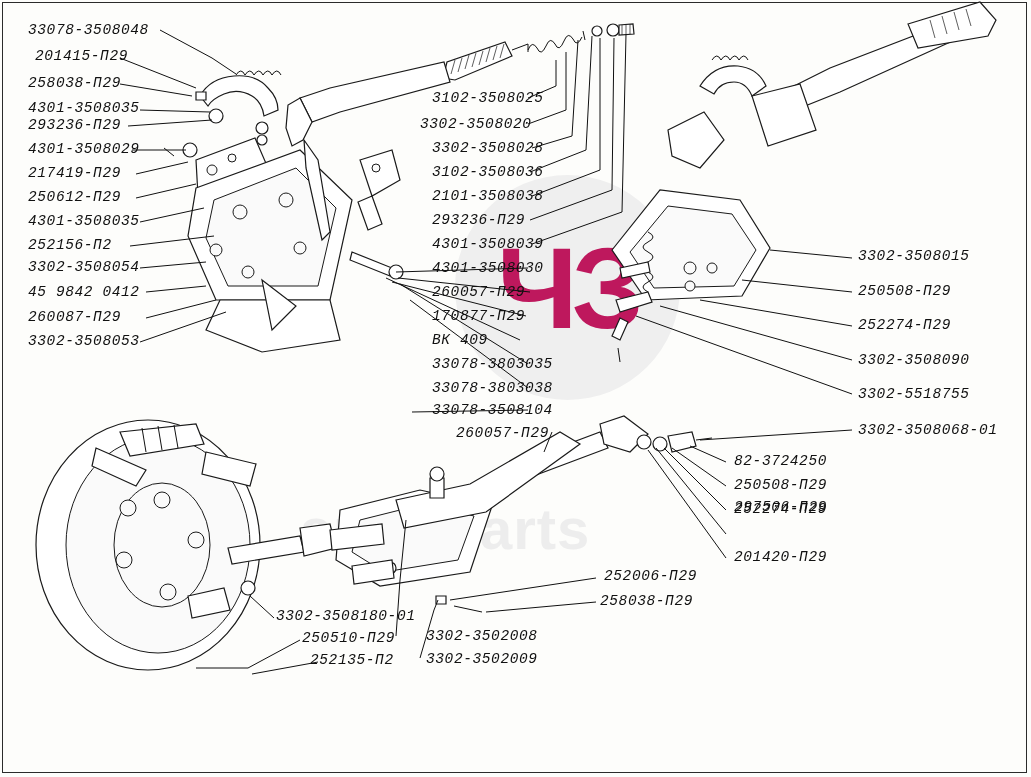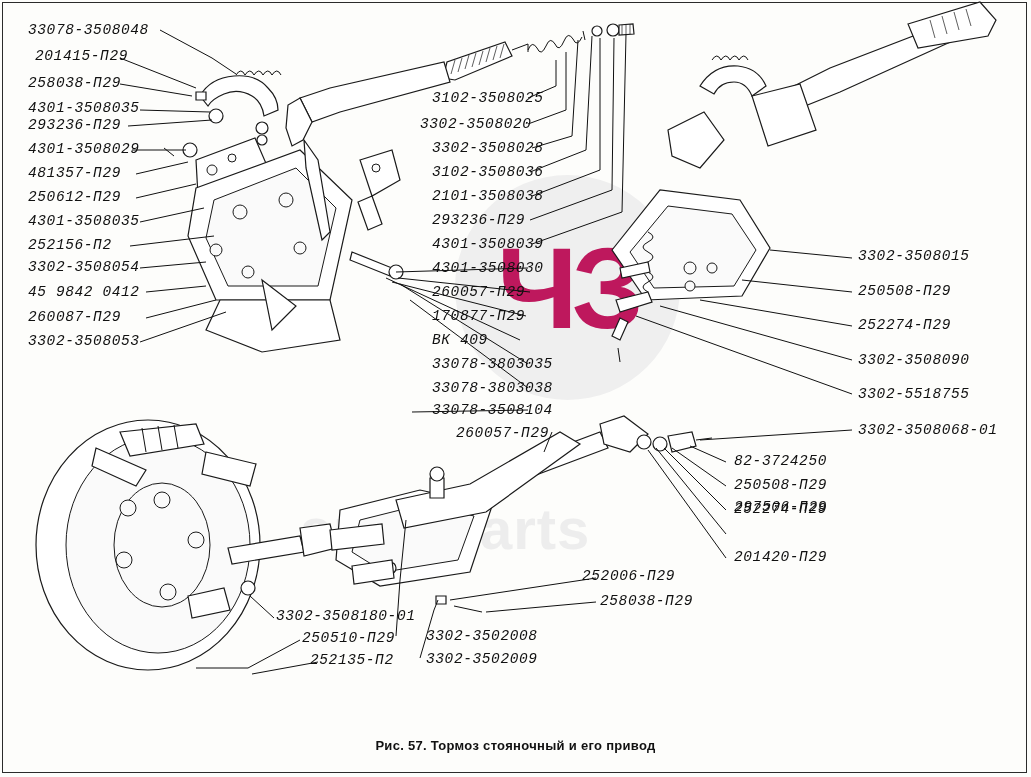--- a/index.html
+++ b/index.html
@@ -294,21 +294,21 @@
       <path d="M420 658 L434 610 L438 600"></path>
     </g>
   </svg>
 
   <div class="lbl" style="left:28px; top:22px;">33078-3508048</div>
   <div class="lbl" style="left:11px; top:48px;margin-left:24px;">201415-П29</div>
   <div class="lbl" style="left:28px; top:75px;">258038-П29</div>
   <div class="lbl" style="left:28px; top:100px;">4301-3508035</div>
   <div class="lbl" style="left:28px; top:117px;">293236-П29</div>
   <div class="lbl" style="left:28px; top:141px;">4301-3508029</div>
-  <div class="lbl" style="left:28px; top:165px;">481357-П29</div>
+  <div class="lbl" style="left:28px; top:165px;">217419-П29</div>
   <div class="lbl" style="left:28px; top:189px;">250612-П29</div>
   <div class="lbl" style="left:28px; top:213px;">4301-3508035</div>
   <div class="lbl" style="left:28px; top:237px;">252156-П2</div>
   <div class="lbl" style="left:28px; top:259px;">3302-3508054</div>
   <div class="lbl" style="left:28px; top:284px;">45 9842 0412</div>
   <div class="lbl" style="left:28px; top:309px;">260087-П29</div>
   <div class="lbl" style="left:28px; top:333px;">3302-3508053</div>
 
   <div class="lbl" style="left:432px; top:90px;">3102-3508025</div>
   <div class="lbl" style="left:420px; top:116px;">3302-3508020</div>
@@ -332,25 +332,24 @@
   <div class="lbl" style="left:858px; top:352px;">3302-3508090</div>
   <div class="lbl" style="left:858px; top:386px;">3302-5518755</div>
   <div class="lbl" style="left:858px; top:422px;">3302-3508068-01</div>
 
   <div class="lbl" style="left:734px; top:453px;">82-3724250</div>
   <div class="lbl" style="left:734px; top:477px;">250508-П29</div>
   <div class="lbl" style="left:734px; top:501px;">252274-П29</div>
   <div class="lbl" style="left:734px; top:499px;">297506-П29</div>
   <div class="lbl" style="left:734px; top:549px;">201420-П29</div>
 
-  <div class="lbl" style="left:582px; top:568px;">252006-П29</div>
+  <div class="lbl" style="left:604px; top:568px;">252006-П29</div>
   <div class="lbl" style="left:600px; top:593px;">258038-П29</div>
 
   <div class="lbl" style="left:276px; top:608px;">3302-3508180-01</div>
   <div class="lbl" style="left:302px; top:630px;">250510-П29</div>
   <div class="lbl" style="left:310px; top:652px;">252135-П2</div>
 
   <div class="lbl" style="left:426px; top:628px;">3302-3502008</div>
   <div class="lbl" style="left:426px; top:651px;">3302-3502009</div>
 
-  <div class="caption">Рис. 57. Тормоз стояночный и его привод</div>
 
 </div>
 
 </body></html>

